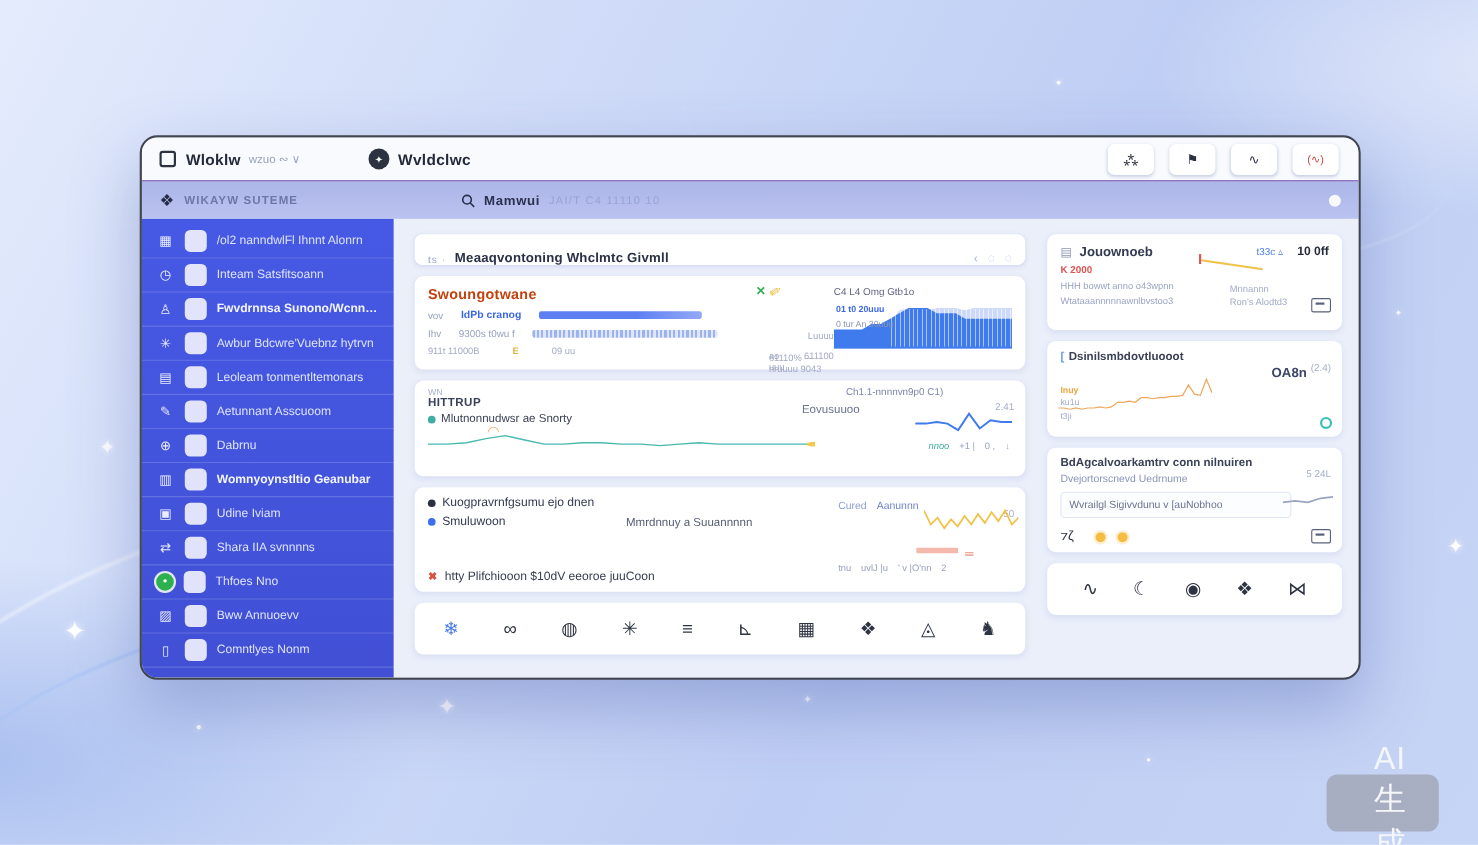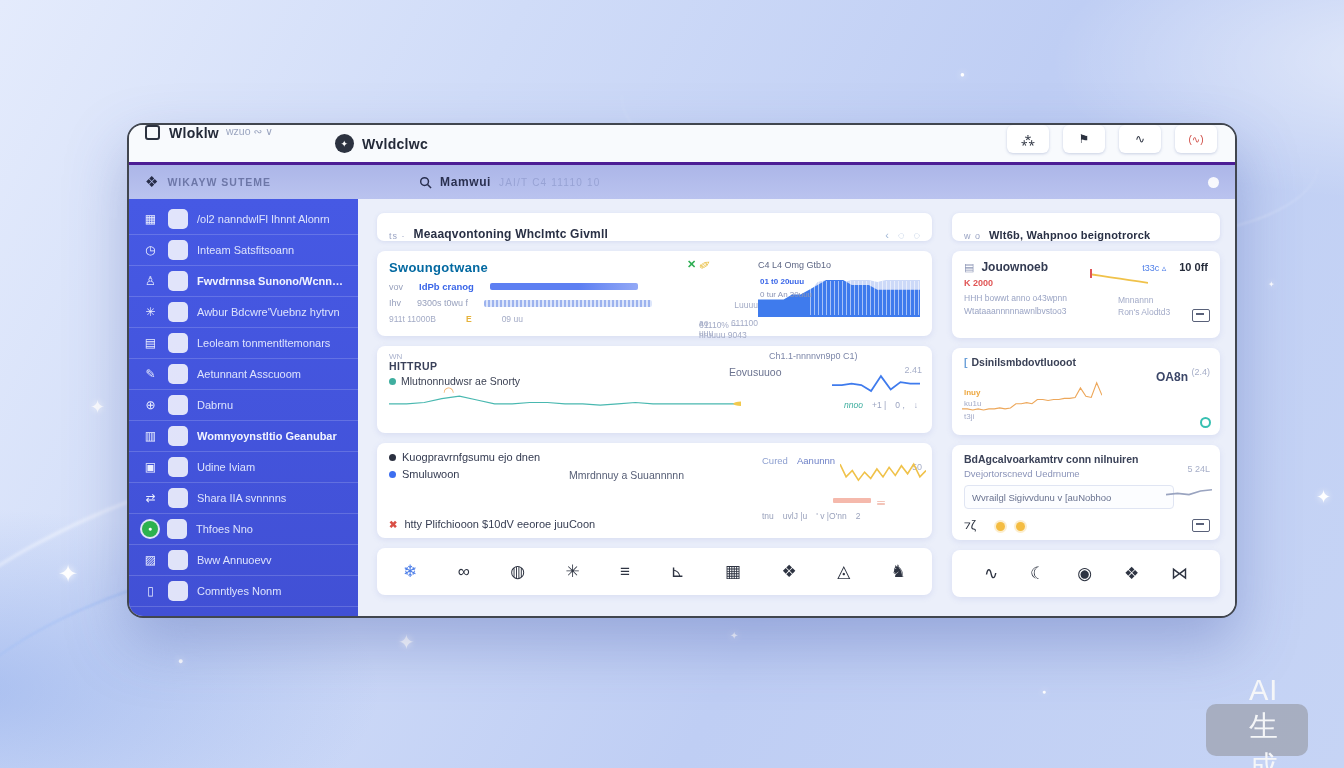--- a/index.html
+++ b/index.html
@@ -16,21 +16,21 @@
   .streak.s1 { left:-140px; top:470px; width:760px; height:300px; border-top:3px solid rgba(255,255,255,.55); transform:rotate(-17deg); filter:blur(1.5px); }
   .streak.s2 { left:620px; top:20px; width:700px; height:220px; border-bottom:2px solid rgba(255,255,255,.45); transform:rotate(6deg); filter:blur(1px); }
   .streak.s3 { left:-60px; top:560px; width:600px; height:200px; border-top:2px solid rgba(160,190,245,.7); transform:rotate(-14deg); filter:blur(1px); }
   .sparkle { position:absolute; color:#fff; text-shadow:0 0 7px rgba(255,255,255,.95); pointer-events:none; }
 
   
   .window { position:absolute; left:127px; top:123px; width:1110px; height:495px;
     border:2px solid #41464f; border-radius:16px; overflow:hidden; background:#ecf0fa;
     box-shadow:0 26px 60px rgba(70,90,170,.35); }
 
-  .titlebar { height:40px; background:#f8fafd; display:flex; padding:0 16px; border-bottom:3px solid #4c1d95; }
+  .titlebar { height:40px; background:#f8fafd; display:flex; align-items:center; padding:0 16px; border-bottom:1px solid #4c1d95; }
   .app-ico { width:15px; height:15px; border:2.5px solid #2c3240; border-radius:3px; margin-right:9px; flex:none; }
   .t-title { font-weight:700; color:#242a39; font-size:14px; letter-spacing:.3px; }
   .t-muted { color:#9aa4bf; font-size:10.5px; margin-left:7px; }
   .tab2 { display:flex; align-items:center; margin-left:62px; }
   .tab2-ico { width:19px; height:19px; border-radius:50%; background:#2c3240; color:#fff; font-size:9px;
     display:flex; align-items:center; justify-content:center; margin-right:8px; flex:none; }
   .t-actions { margin-left:auto; display:flex; gap:14px; padding-right:2px; }
   .t-btn { width:42px; height:28px; background:#fff; border-radius:6px; box-shadow:0 1px 3px rgba(80,100,160,.28);
     display:flex; align-items:center; justify-content:center; font-size:12px; color:#2c3240; cursor:pointer; border:none; }
   .t-btn.danger { color:#cf4a42; font-size:10px; }
@@ -69,21 +69,21 @@
   .tc-text { font-size:12px; font-weight:700; color:#293045; letter-spacing:.2px; }
   .tc-icons { margin-left:auto; display:flex; gap:9px; color:#9fb6d6; font-size:11px; }
   .tc-icons span { cursor:pointer; }
 
   .card { background:#fff; border-radius:8px; box-shadow:0 2px 6px rgba(90,110,190,.13); position:relative; padding:9px 12px; flex:none; }
   .corner { position:absolute; top:19px; right:10px; font-size:9px; color:#a6aec8;text-align:center; }
 
   
   .card1 { height:85px; display:flex; }
   .c1-left { width:310px; flex:none; position:relative; }
-  .c1-h { font-size:13px; font-weight:700; color:#0369a1; margin-bottom:6px; letter-spacing:.3px; }
+  .c1-h { font-size:13px; font-weight:700; color:#c2410c; margin-bottom:6px; letter-spacing:.3px; }
   .c1-row { display:flex; align-items:center; gap:16px; font-size:9px; color:#98a1bd; margin-bottom:6px; white-space:nowrap; }
   .c1-strong { color:#3a66e8; font-weight:700; font-size:9.5px; }
   .bar { height:7px; border-radius:2px; flex:none; }
   .bar-solid { width:148px; background:linear-gradient(90deg,#5d7ff2 60%,#93a9f6); }
   .bar-hatch { width:168px; background:repeating-linear-gradient(90deg,#9db3ee 0 2px,#dde6fb 2px 4px); }
   .c1-foot { display:flex; gap:30px; font-size:8.5px; color:#a3abc6; margin-top:3px; }
   .c1-foot .warn { color:#e6b23a; font-weight:700; }
   .c1-marks { position:absolute; left:298px; top:-2px; display:flex; gap:3px; }
   .mark-x { color:#2fae54; font-weight:700; font-size:11px; }
   .mark-pen { color:#e8bd3d; font-size:13px; transform:rotate(14deg); }
@@ -450,24 +450,20 @@
   <span>❖</span>
 
   <span>◬</span>
 
   <span>♞</span>
 </div>
       </div>
 
       <div class="col-right">
 
-        <div class="title-card">
-          <span class="tc-prefix">w o</span>
-          <span class="tc-text" style="font-size:11px;">Wlt6b, Wahpnoo beignotrorck</span>
-        </div>
 
         <div class="card r1">
           <div class="r1-head">
             <span class="r1-doc">▤</span>
             <span class="r1-h">Jouownoeb</span>
             <div class="r1-stats">
               <span class="r1-sa">t33c ▵</span>
               <span class="r1-sb">10 0ff</span>
             </div>
           </div>

